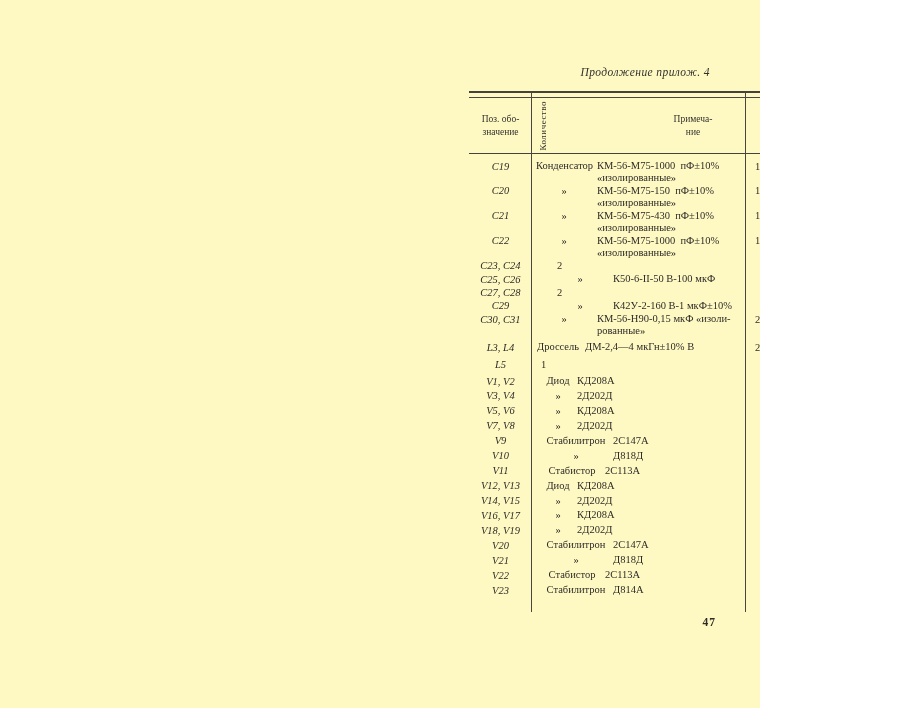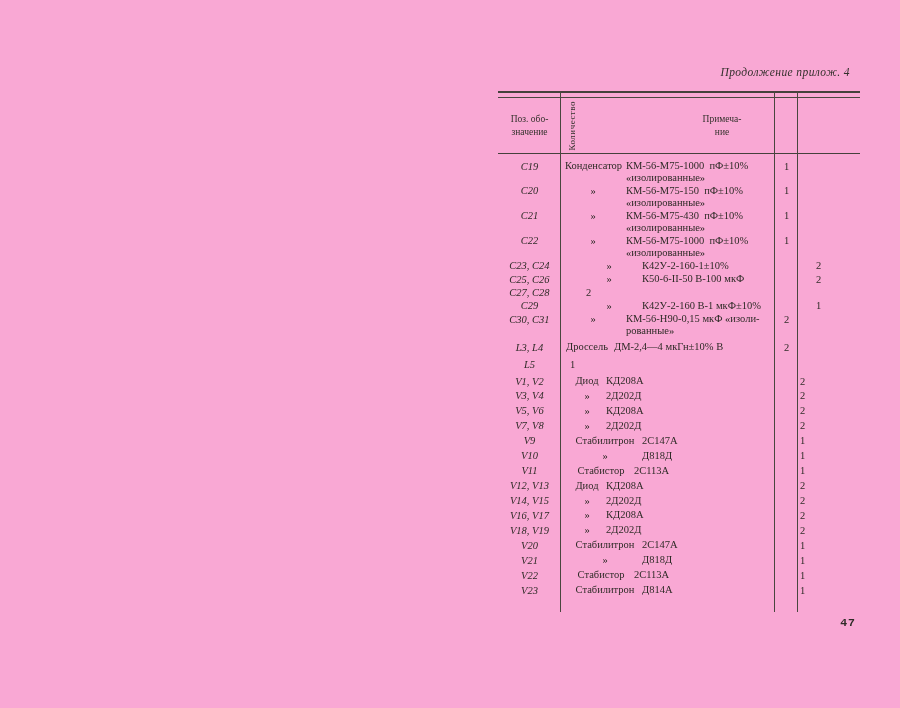--- a/index.html
+++ b/index.html
@@ -1,30 +1,30 @@
 <!DOCTYPE html>
 <html><head>
 <meta charset="utf-8">
 <style>
   html,body{margin:0;padding:0;background:#ffffff;}
   .page{
     position:relative;
-    width:900px;height:708px;
-    background:#f9a8d4;
+    width:760px;height:708px;
+    background:#fef9c3;
     font-family:"Liberation Serif","DejaVu Serif",serif;
     color:#2f2b27;
     overflow:hidden;
   }
   .caption{
     position:absolute;top:66px;right:50px;
     font-style:italic;font-size:11.5px;letter-spacing:.4px;
     color:#33302c;
   }
   .scan-table{
-    position:absolute;left:498px;top:91px;width:362px;height:522px;
+    position:absolute;left:469px;top:91px;width:362px;height:522px;
   }
   .dbl-line{
     height:7px;box-sizing:border-box;
     border-top:2px solid #45413c;
     border-bottom:1.6px solid #4a463f;
   }
   .vline{
     position:absolute;top:0;width:1.4px;height:521px;
     background:#4a463f;
   }
@@ -73,21 +73,20 @@
   .sz-lines2{height:25px;}
   .sz-compact{height:13.5px;gap:16px;}
   .sz-choke{height:17px;}
   .sz-std{height:15px;gap:8px;}
   .sz-gap{padding-top:3px;box-sizing:content-box;}
   .spacer{flex:1;}
   .pagenum{
     position:absolute;top:616px;right:44px;
     font-size:11.5px;font-weight:bold;letter-spacing:1px;
     color:#2f2b27;
-    font-family:Liberation Mono, monospace;
   }
 </style>
 </head>
 <body>
 
 <div class="page">
 
   <div class="caption">Продолжение прилож. 4</div>
 
   <div class="scan-table">
@@ -135,21 +134,20 @@
   <div class="row s-cap sz-lines2">
     <div class="c-pos pos">C22</div>
     <div class="c-name name"><span class="lab">»</span><span class="spec">КМ-56-М75-1000  пФ±10%
 «изолированные»</span></div>
     <div class="c-qty qty">1</div>
     <div class="c-note"></div>
   </div>
 
   <div class="row s-cap sz-compact">
     <div class="c-pos pos">C23, C24</div>
-    <div class="c-name name"><span class="lab">»</span><span class="spec">К42У-2-160-1±10%</span></div>
     <div class="c-qty qty">2</div>
     <div class="c-note"></div>
   </div>
 
   <div class="row s-cap sz-compact">
     <div class="c-pos pos">C25, C26</div>
     <div class="c-name name"><span class="lab">»</span><span class="spec">К50-6-II-50 В-100 мкФ</span></div>
     <div class="c-qty qty">2</div>
     <div class="c-note"></div>
   </div>

